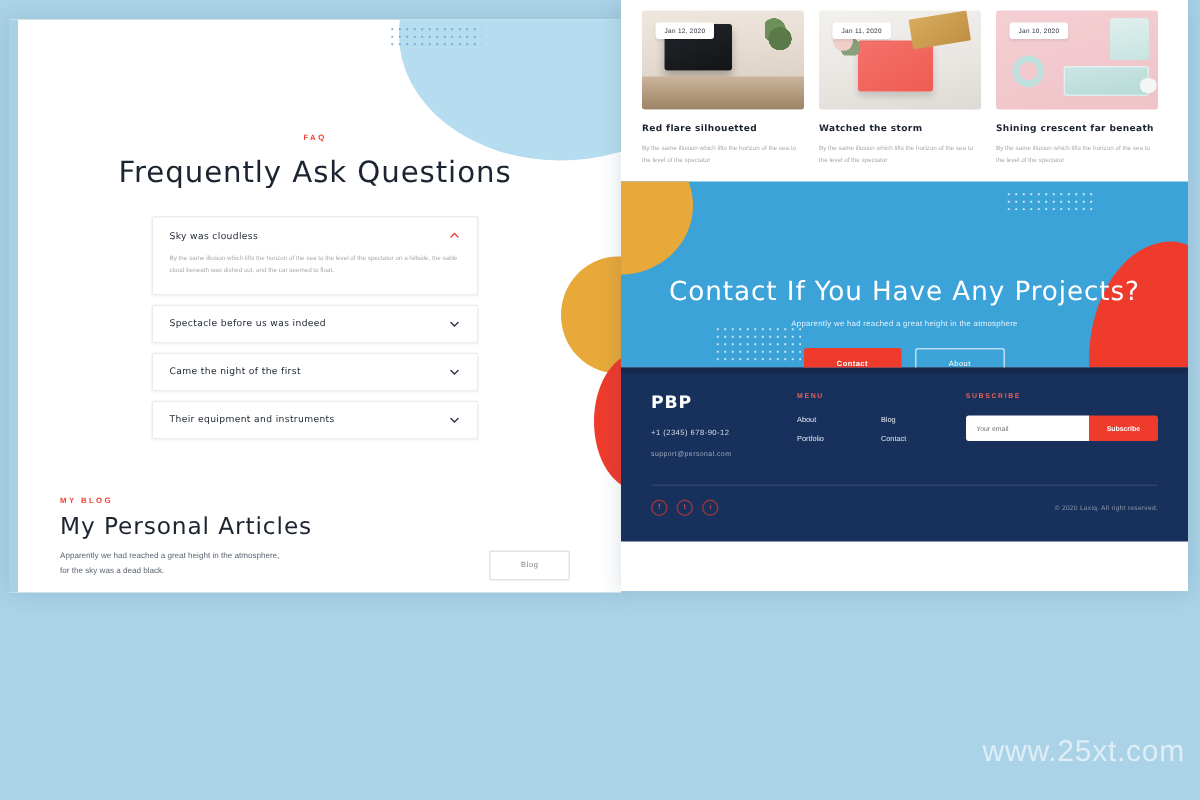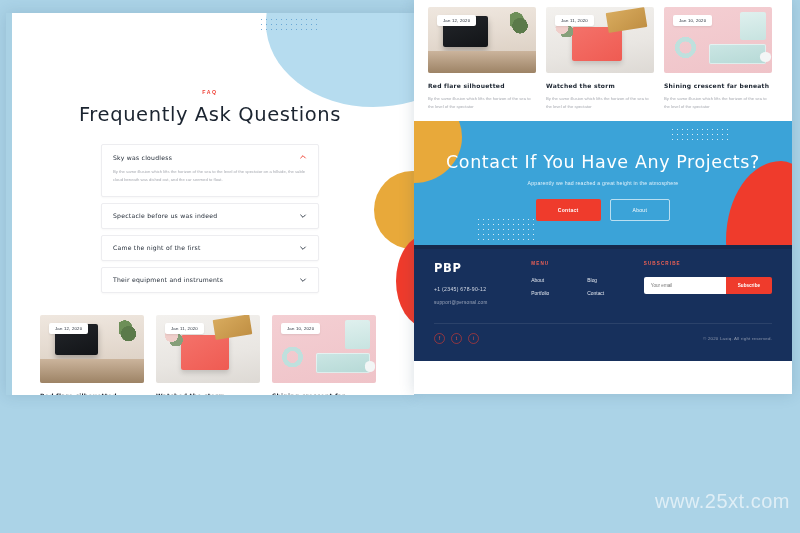--- a/index.html
+++ b/index.html
@@ -199,21 +199,21 @@
   .cta .dots-a {
     position: absolute; right: 60px; top: 6px; width: 62px; height: 13px;
     background-image: radial-gradient(rgba(255,255,255,.8) .8px, transparent .9px);
     background-size: 5px 5px;
   }
   .cta .dots-b {
     position: absolute; left: 62px; bottom: 2px; width: 58px; height: 26px;
     background-image: radial-gradient(rgba(255,255,255,.78) .8px, transparent .9px);
     background-size: 5px 5px;
   }
-  .cta-inner { position: relative; z-index: 4; text-align: center; padding-top: 31px; }
+  .cta-inner { position: relative; z-index: 4; text-align: center; padding-top: 47px; margin-top: 17px; }
   .cta-title {
     font-size: 17.5px; color: #fff; letter-spacing: .6px; font-weight: 400;
     font-family: "DejaVu Sans", sans-serif;
   }
   .cta-sub { margin-top: 8px; font-size: 5.2px; color: #e2f2fb; letter-spacing: .2px; }
   .cta-btns { margin-top: 13px; display: flex; gap: 9px; justify-content: center; }
   .btn-red {
     background: #ef3b2c; color: #fff; border: none; font-size: 5px;
     padding: 7px 22px; border-radius: 2px; cursor: pointer; letter-spacing:.3px; font-weight:700;
   }
@@ -320,20 +320,28 @@
                     <path d="M2.5 4.5 L6 8 L9.5 4.5" fill="none" stroke="#2b3542" stroke-width="1.4" stroke-linecap="round"></path>
                   </svg>
               </span>
             </div>
           </div>
 
         </div>
       </section>
 
       <section>
+        <div class="blog-head">
+          <div class="blog-head-left">
+            <div class="eyebrow">MY BLOG</div>
+            <h2 class="h2-title left">My Personal Articles</h2>
+            <p class="blog-sub">Apparently we had reached a great height in the atmosphere, for the sky was a dead black.</p>
+          </div>
+          <button class="btn-outline-lt">Blog</button>
+        </div>
 
         <div class="cards">
 
           <article class="card">
             <div class="card-img ph-desk">
               <span class="plant"></span>
               <span class="mug"></span>
               <span class="date-chip">Jan 12, 2020</span>
             </div>
             <h3 class="card-title">Red flare silhouetted</h3>

